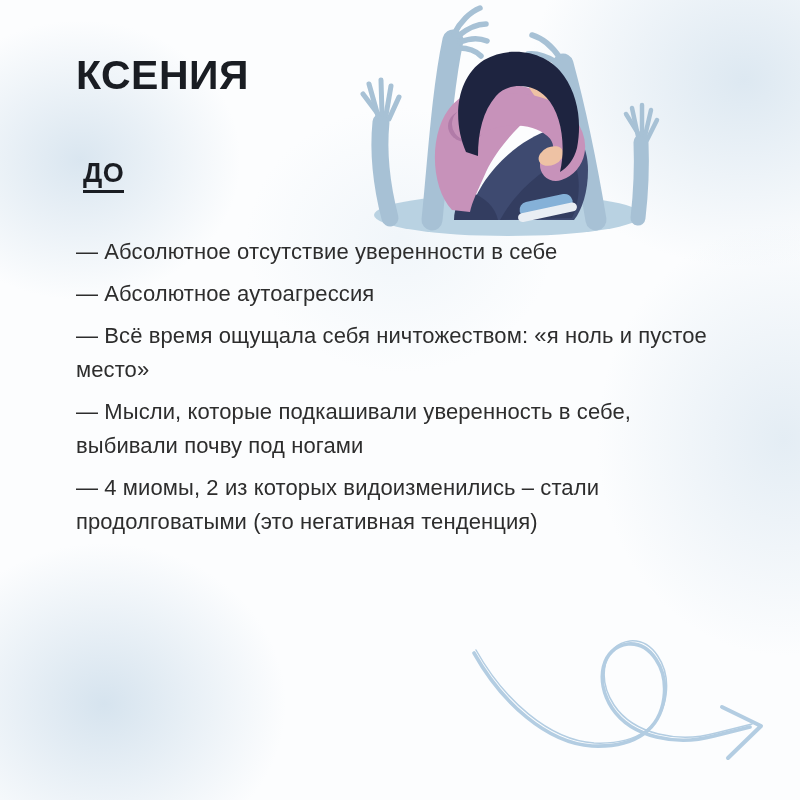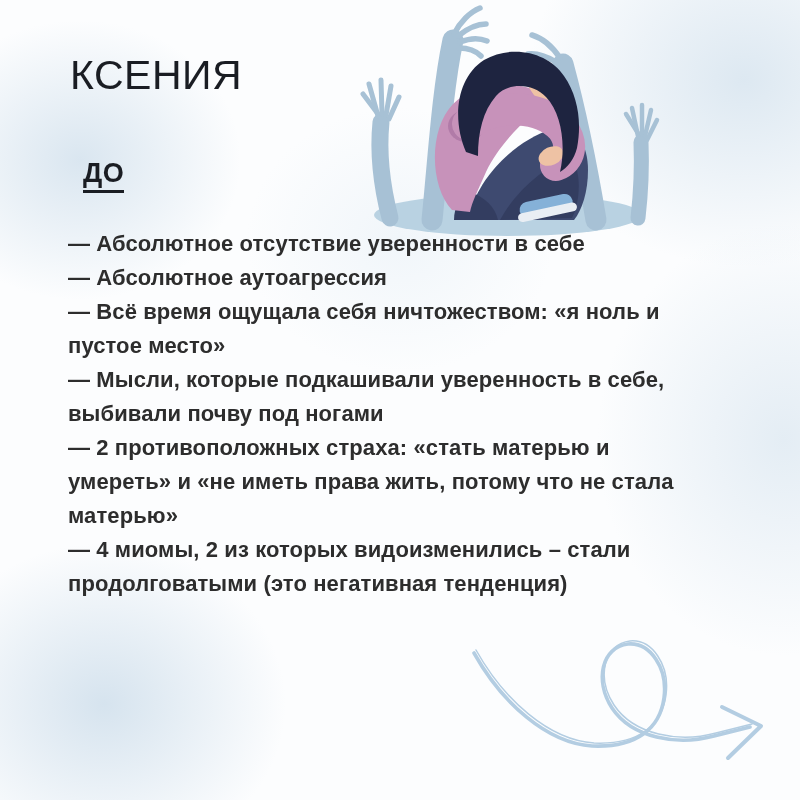--- a/index.html
+++ b/index.html
@@ -14,24 +14,24 @@
       radial-gradient(230px 200px at 10% 20%, rgba(176,202,223,.45), transparent 70%),
       radial-gradient(260px 230px at 13% 88%, rgba(176,202,223,.50), transparent 70%),
       radial-gradient(300px 260px at 93% 10%, rgba(183,207,226,.45), transparent 72%),
       radial-gradient(260px 300px at 98% 55%, rgba(183,207,226,.35), transparent 72%),
       radial-gradient(220px 190px at 50% 30%, rgba(200,220,235,.22), transparent 70%),
       #fcfdfe;
   }
 
   .title {
     position: absolute;
-    left: 70px; top: 52px;
+    left: 76px; top: 52px;
     margin: 0;
     font-size: 41px;
-    font-weight: 400;
+    font-weight: 700;
     letter-spacing: .5px;
     color: #1a1d23;
   }
 
   .section-label {
     position: absolute;
     left: 83px; top: 158px;
     font-size: 27px;
     font-weight: 800;
     letter-spacing: .5px;
@@ -48,21 +48,21 @@
 
   .before-list {
     position: absolute;
     left: 68px; top: 227px;
     width: 648px;
     font-size: 22px;
     line-height: 34px;
     letter-spacing: .1px;
     color: #2d2d2d;
   }
-  .before-list p { margin: 0; font-weight: bold; }
+  .before-list p { margin: 8px; }
 
   .swirl-arrow {
     position: absolute;
     left: 452px; top: 628px;
     width: 340px; height: 155px;
   }
 </style>
 </head>
 <body>
 
@@ -136,21 +136,20 @@
 
       <path d="M116,150 C102,118 106,76 134,58 C162,42 198,50 214,74 C228,94 232,120 227,146 C224,158 217,166 210,170 C216,144 212,112 196,95 C183,81 158,80 146,94 C133,109 128,130 128,154 Z" fill="#1e2440"></path>
     </svg>
   </div>
 
   <div class="before-list">
     <p>— Абсолютное отсутствие уверенности в себе</p>
     <p>— Абсолютное аутоагрессия</p>
     <p>— Всё время ощущала себя ничтожеством: «я ноль и пустое место»</p>
     <p>— Мысли, которые подкашивали уверенность в себе, выбивали почву под ногами</p>
-    <p>— 2 противоположных страха: «стать матерью и умереть» и «не иметь права жить, потому что не стала матерью»</p>
     <p>— 4 миомы, 2 из которых видоизменились – стали продолговатыми (это негативная тенденция)</p>
   </div>
 
   <div class="swirl-arrow">
     <svg viewBox="0 0 340 155" width="340" height="155" aria-hidden="true">
       <g stroke="#b3cde2" fill="none" stroke-linecap="round" stroke-linejoin="round">
         <path d="M22,25 C50,75 95,115 140,118 C185,120 208,100 212,70 C216,40 198,14 176,16 C150,19 142,52 160,80 C180,110 225,118 262,108 L298,99" stroke-width="3.6"></path>
         <path d="M22,25 C50,75 95,115 140,118 C185,120 208,100 212,70 C216,40 198,14 176,16 C150,19 142,52 160,80 C180,110 225,118 262,108 L298,99" stroke-width="1.5" transform="translate(2,-3)"></path>
         <path d="M270,79 L309,98 L276,130" stroke-width="4"></path>
       </g>

